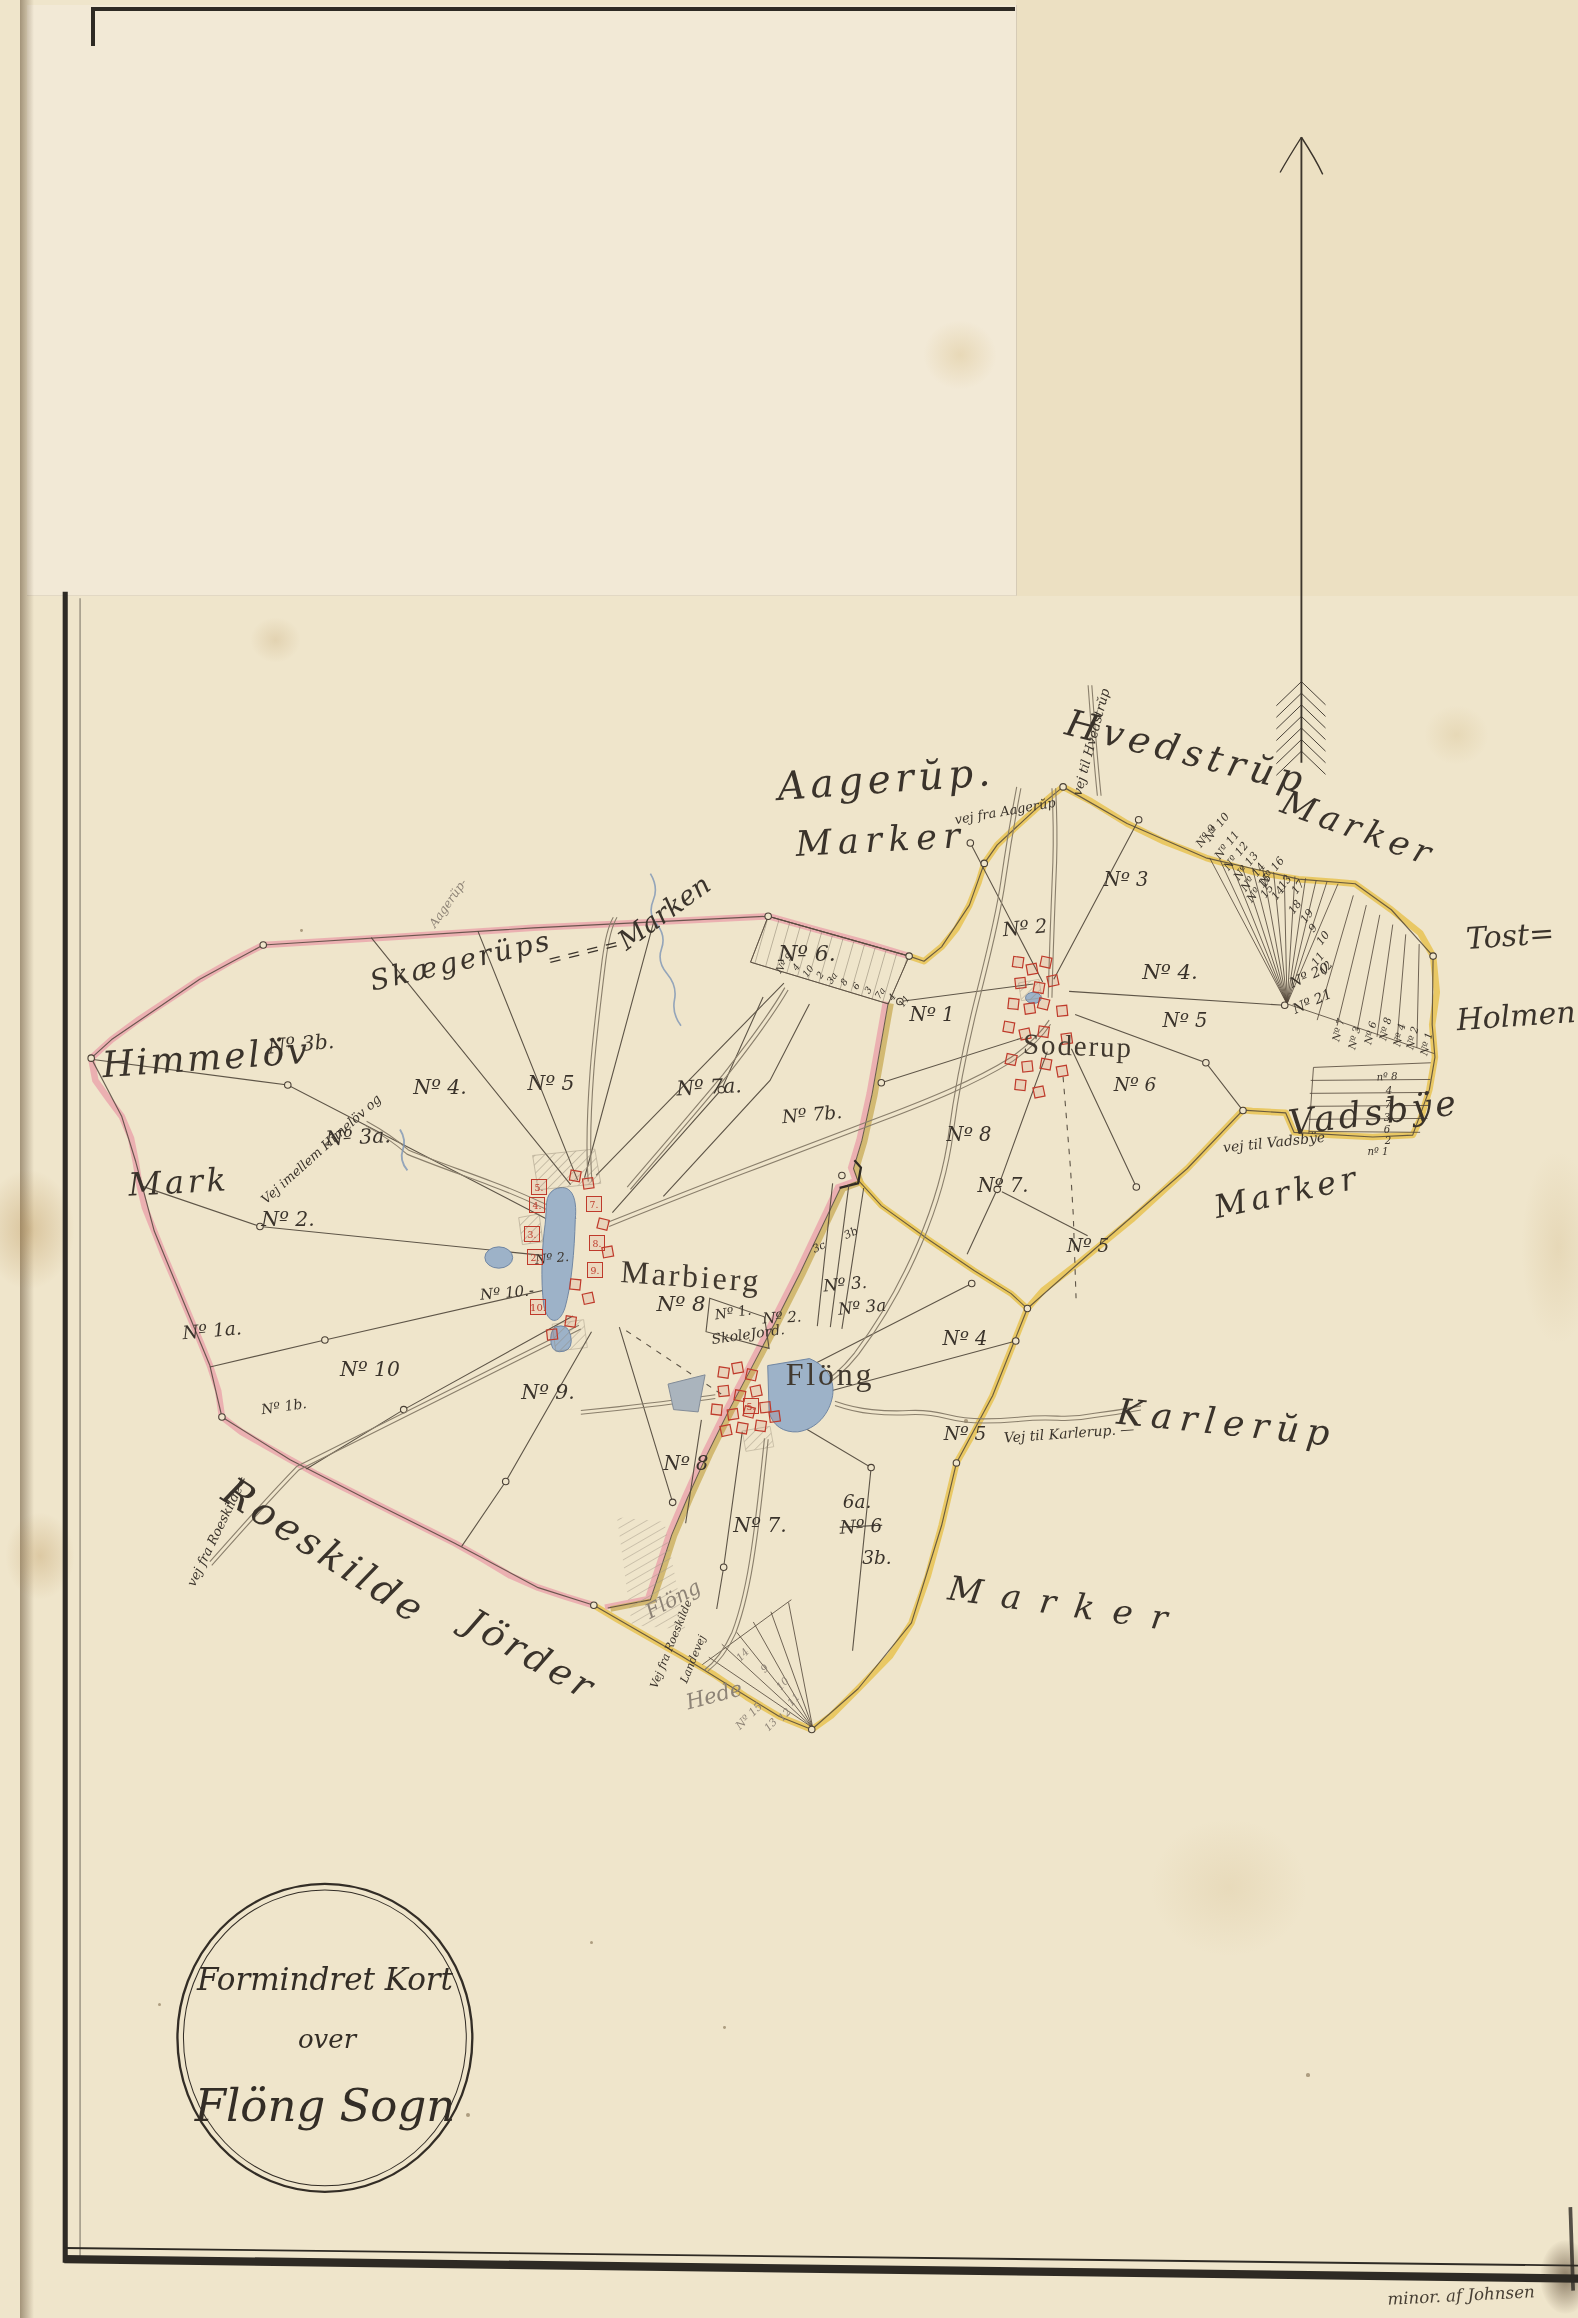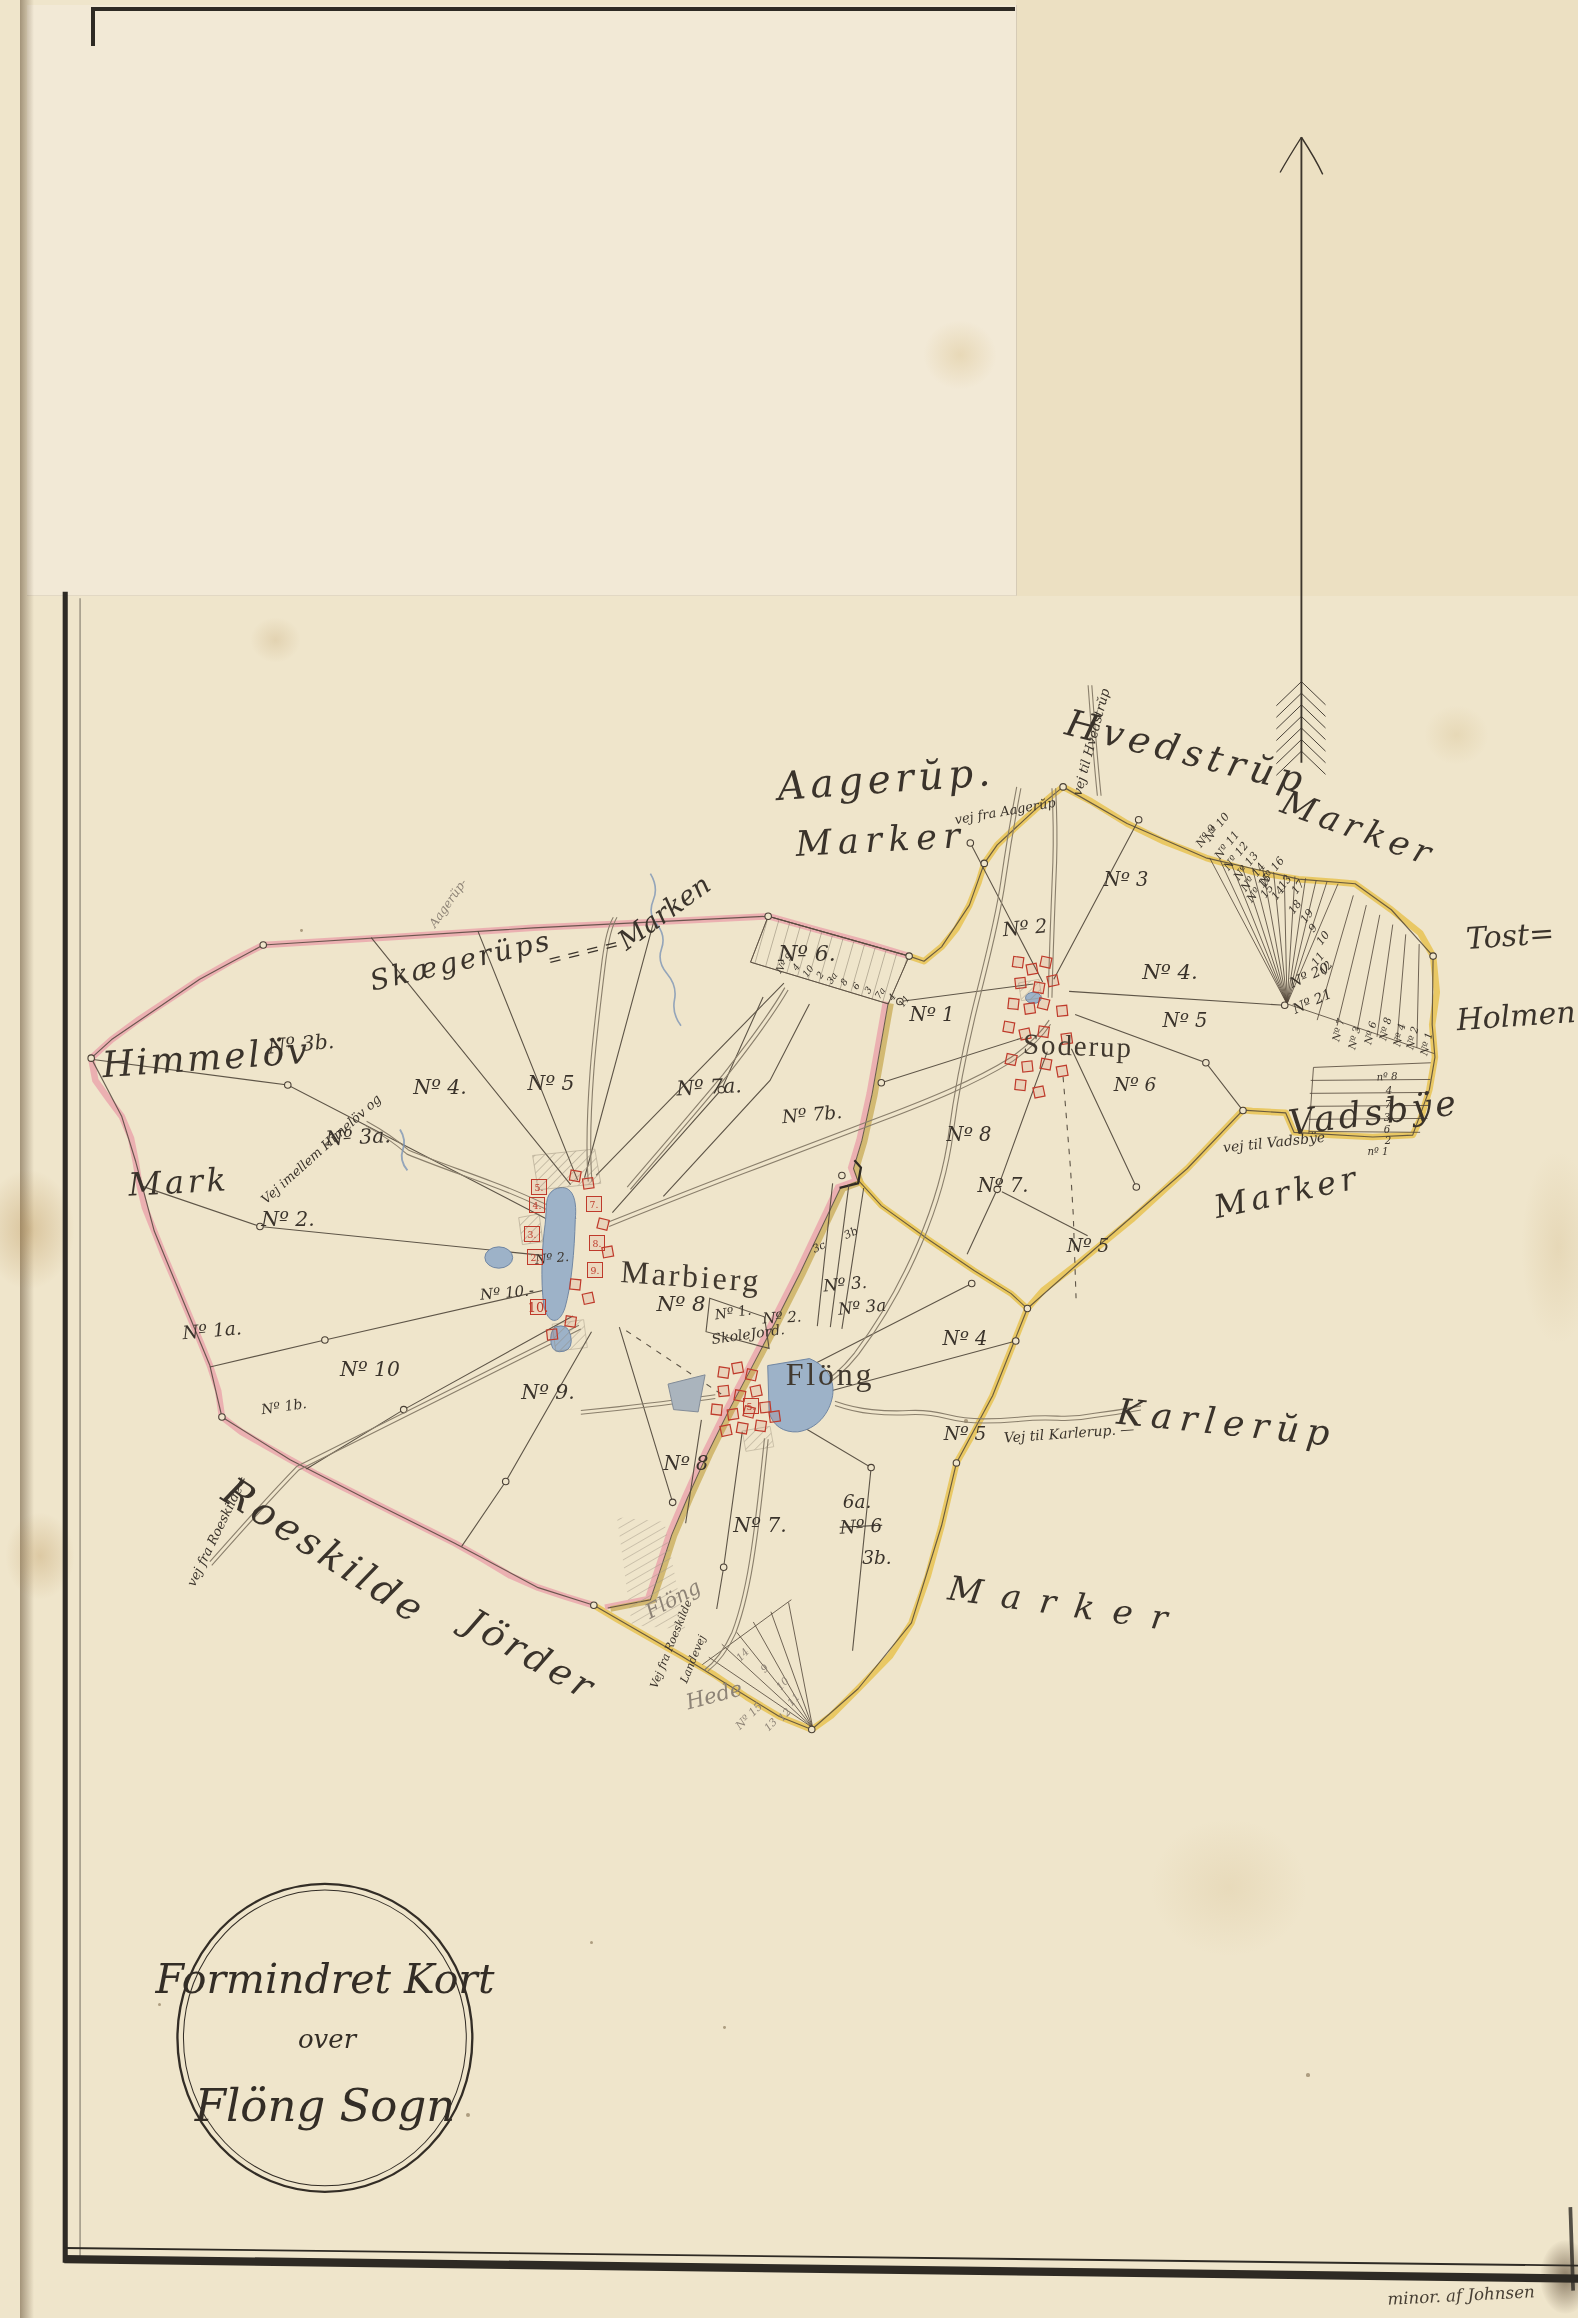--- a/index.html
+++ b/index.html
@@ -438,27 +438,27 @@
       <span class="lbl pencil" style="left: 765px; top: 1669px; font-size: 10.2px; transform: translate(-50%, -50%) rotate(-45deg);">9</span>
       <span class="lbl pencil" style="left: 783px; top: 1684px; font-size: 10.2px; transform: translate(-50%, -50%) rotate(-45deg);">10</span>
       <span class="lbl pencil" style="left: 794px; top: 1700px; font-size: 10.2px; transform: translate(-50%, -50%) rotate(-45deg);">11</span>
       <span class="lbl pencil" style="left: 785px; top: 1715px; font-size: 10.2px; transform: translate(-50%, -50%) rotate(-45deg);">12</span>
       <span class="lbl pencil" style="left: 771px; top: 1725px; font-size: 10.2px; transform: translate(-50%, -50%) rotate(-45deg);">13</span>
       <span class="lbl pencil" style="left: 749px; top: 1716px; font-size: 11px; transform: translate(-50%, -50%) rotate(-45deg);">Nº 15</span>
       <div class="bnum" style="left: 539px; top: 1187px; width: 14px; height: 14px; font-size: 9.3px;">5.</div>
       <div class="bnum" style="left: 537px; top: 1205px; width: 14px; height: 14px; font-size: 9.3px;">4.</div>
       <div class="bnum" style="left: 532px; top: 1234px; width: 14px; height: 14px; font-size: 9.3px;">3.</div>
       <div class="bnum" style="left: 535px; top: 1257px; width: 14px; height: 14px; font-size: 9.3px;">2.</div>
-      <div class="bnum" style="left: 538px; top: 1307px; width: 14px; height: 14px; font-size: 13px;">10.</div>
+      <div class="bnum" style="left: 538px; top: 1307px; width: 14px; height: 14px; font-size: 10px;">10.</div>
       <div class="bnum" style="left: 594px; top: 1204px; width: 14px; height: 14px; font-size: 9.3px;">7.</div>
       <div class="bnum" style="left: 597px; top: 1243px; width: 14px; height: 14px; font-size: 9.3px;">8.</div>
       <div class="bnum" style="left: 595px; top: 1270px; width: 14px; height: 14px; font-size: 9.3px;">9.</div>
       <div class="bnum" style="left: 751px; top: 1406px; width: 14px; height: 14px; font-size: 9.3px;">5.</div>
     </div>
 
-  <div class="cart-text" style="left:325px;top:1979px;font-size:41px;">Formindret Kort</div>
+  <div class="cart-text" style="left:325px;top:1979px;font-size:31px;">Formindret Kort</div>
   <div class="cart-text" style="left:327px;top:2039px;font-size:26px;">over</div>
   <div class="cart-text" style="left:325px;top:2105px;font-size:45px;">Flöng Sogn</div>
 
 
   <div class="signature" style="left:1461px;top:2295px;font-size:16.7px;">minor. af Johnsen</div>
 </div>
 
 
 </body></html>

